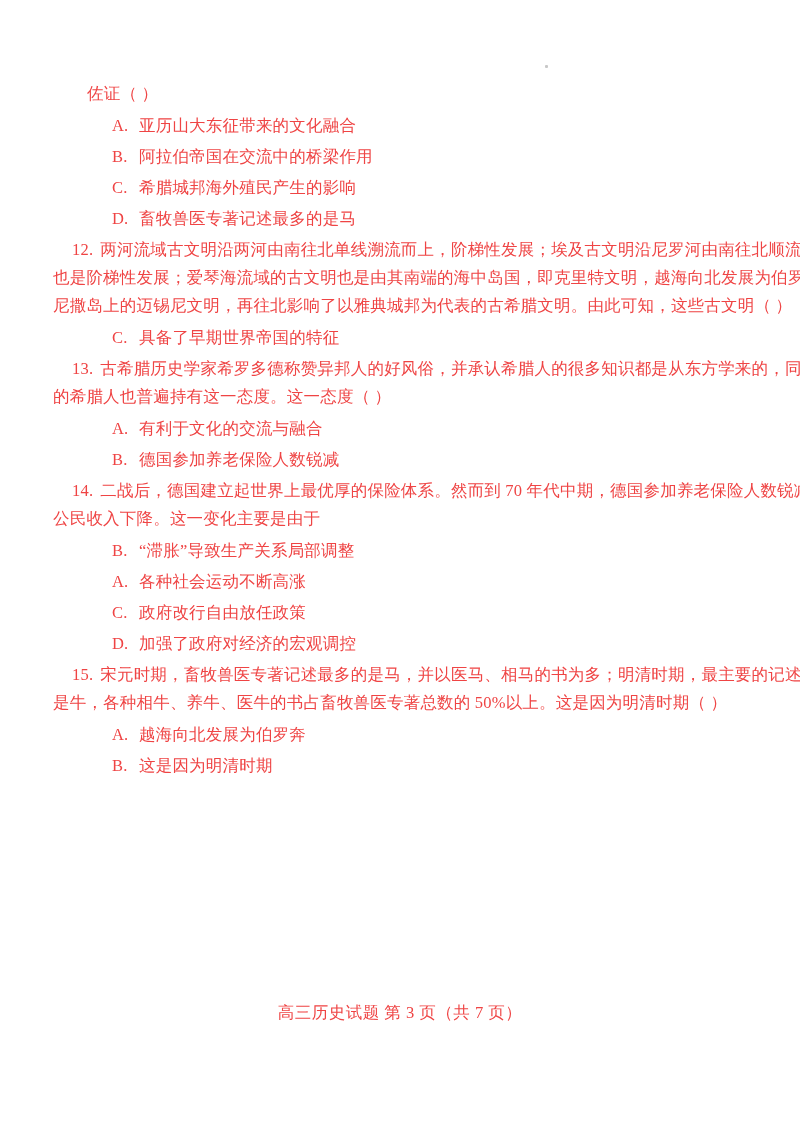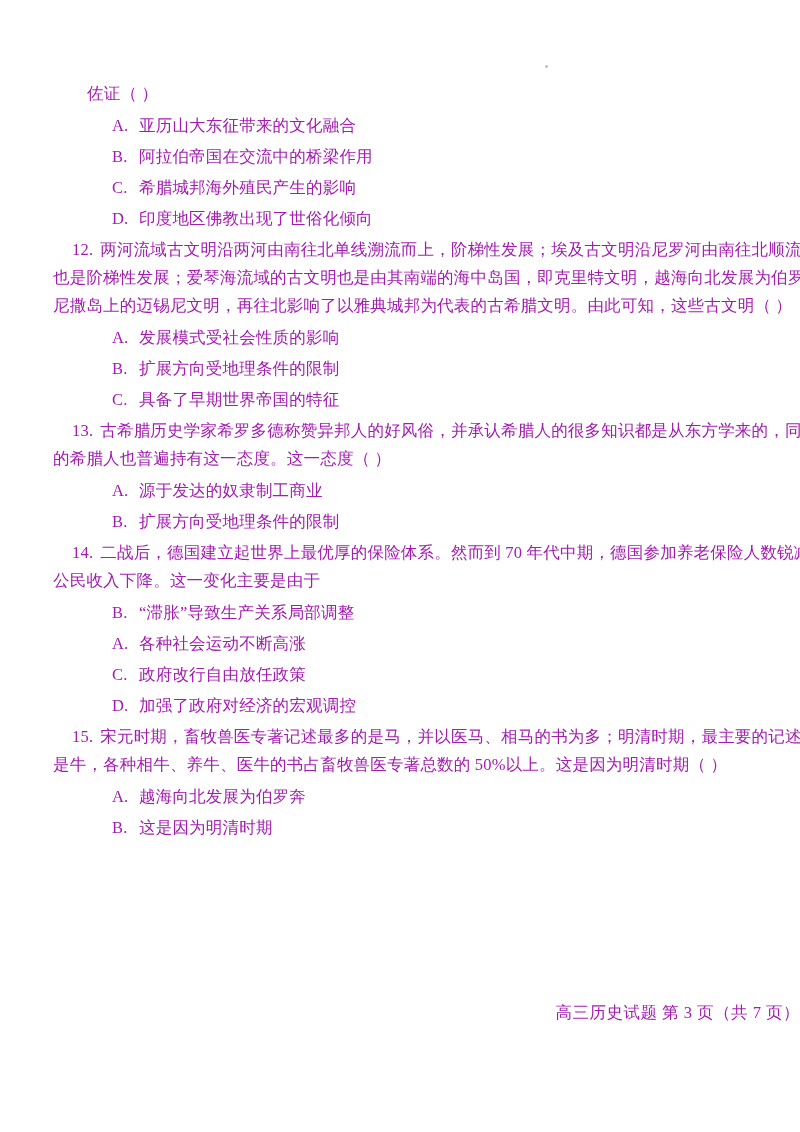--- a/index.html
+++ b/index.html
@@ -2,21 +2,21 @@
 <html><head>
 <meta charset="utf-8">
 <style>
   html,body{margin:0;padding:0;background:#e8e8e8;}
   .page{
     position:relative;
     width:800px;height:1132px;
     margin:0 auto;
     background:#ffffff;
     overflow:hidden;
-    color:#a21caf;
+    color:#ef4444;
     font-family:"Liberation Serif","DejaVu Serif",serif;
   }
   .content{position:absolute;left:53px;top:78px;right:36px;}
   .line{
     margin:0;
     font-size:16.5px;
     line-height:28px;
     white-space:nowrap;
     letter-spacing:0.2px;
   }
@@ -33,21 +33,21 @@
     letter-spacing:0.2px;
     white-space:nowrap;
     flex-direction:column;
   }
   .opt{display:inline-block;white-space:nowrap;}
   .opt-left{width:246px;}
   .okey{display:inline-block;min-width:18px;margin-right:9px;}
   .footer{
     position:absolute;
     left:0;top:1000px;width:100%;
-    text-align:right;
+    text-align:center;
     font-size:16.5px;
     line-height:26px;
     letter-spacing:0.5px;
   }
   .speck{
     position:absolute;left:545px;top:65px;
     width:3px;height:3px;background:#c8c8c8;border-radius:1px;
   }
 </style>
 </head>
@@ -60,47 +60,43 @@
 
     <section class="question">
       <p class="line stem-indent">佐证（ ）</p>
       <div class="options">
         <div class="optrow">
           <span class="opt opt-left"><span class="okey">A.</span><span class="otext">亚历山大东征带来的文化融合</span></span>
           <span class="opt"><span class="okey">B.</span><span class="otext">阿拉伯帝国在交流中的桥梁作用</span></span>
         </div>
         <div class="optrow">
           <span class="opt opt-left"><span class="okey">C.</span><span class="otext">希腊城邦海外殖民产生的影响</span></span>
-          <span class="opt"><span class="okey">D.</span><span class="otext">印度地区佛教出现了世俗化倾向</span></span>
+          <span class="opt"><span class="okey">D.</span><span class="otext">畜牧兽医专著记述最多的是马</span></span>
         </div>
       </div>
     </section>
 
     <section class="question">
       <p class="line qfirst"><span class="qnum">12.</span><span>两河流域古文明沿两河由南往北单线溯流而上，阶梯性发展；埃及古文明沿尼罗河由南往北顺流而下，</span></p>
       <p class="line">也是阶梯性发展；爱琴海流域的古文明也是由其南端的海中岛国，即克里特文明，越海向北发展为伯罗奔</p>
       <p class="line">尼撒岛上的迈锡尼文明，再往北影响了以雅典城邦为代表的古希腊文明。由此可知，这些古文明（ ）</p>
       <div class="options">
-        <div class="optrow">
-          <span class="opt opt-left"><span class="okey">A.</span><span class="otext">发展模式受社会性质的影响</span></span>
-          <span class="opt"><span class="okey">B.</span><span class="otext">扩展方向受地理条件的限制</span></span>
-        </div>
         <div class="optrow">
           <span class="opt opt-left"><span class="okey">C.</span><span class="otext">具备了早期世界帝国的特征</span></span>
         </div>
       </div>
     </section>
 
     <section class="question">
       <p class="line qfirst"><span class="qnum">13.</span><span>古希腊历史学家希罗多德称赞异邦人的好风俗，并承认希腊人的很多知识都是从东方学来的，同时代</span></p>
       <p class="line">的希腊人也普遍持有这一态度。这一态度（ ）</p>
       <div class="options">
         <div class="optrow">
-          <span class="opt opt-left"><span class="okey">A.</span><span class="otext">源于发达的奴隶制工商业</span></span>
-          <span class="opt"><span class="okey">B.</span><span class="otext">扩展方向受地理条件的限制</span></span>
+          <span class="opt opt-left"><span class="okey">A.</span><span class="otext">有利于文化的交流与融合</span></span>
+          <span class="opt"><span class="okey">B.</span><span class="otext">德国参加养老保险人数锐减</span></span>
         </div>
       </div>
     </section>
 
     <section class="question">
       <p class="line qfirst"><span class="qnum">14.</span><span>二战后，德国建立起世界上最优厚的保险体系。然而到 70 年代中期，德国参加养老保险人数锐减，</span></p>
       <p class="line">公民收入下降。这一变化主要是由于</p>
       <div class="options">
         <div class="optrow">
           <span class="opt"><span class="okey">B.</span><span class="otext">“滞胀”导致生产关系局部调整</span></span>

